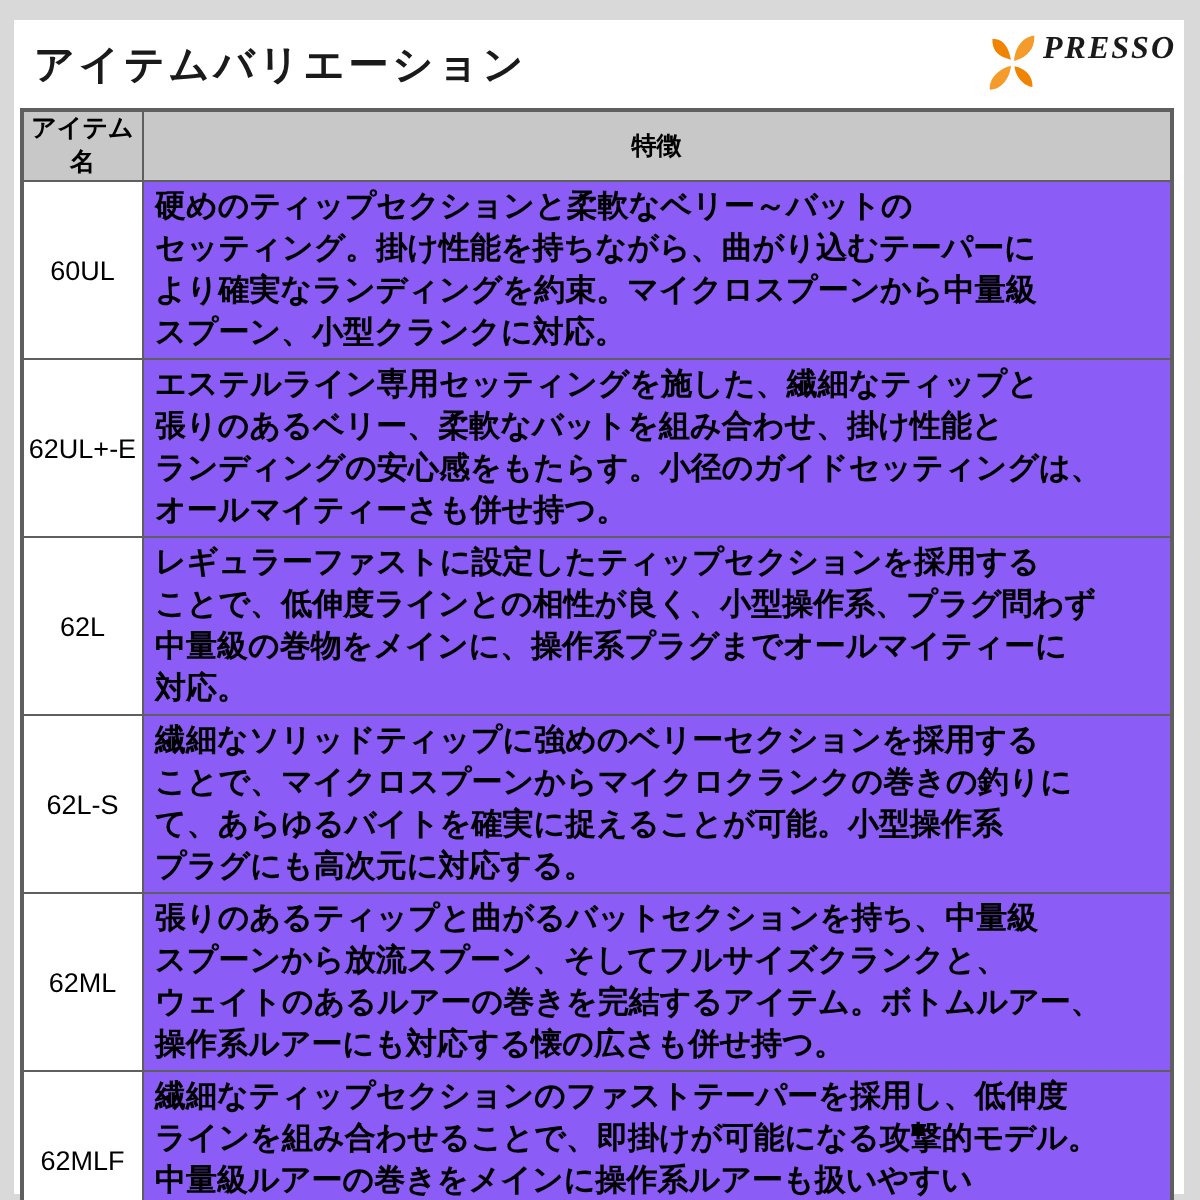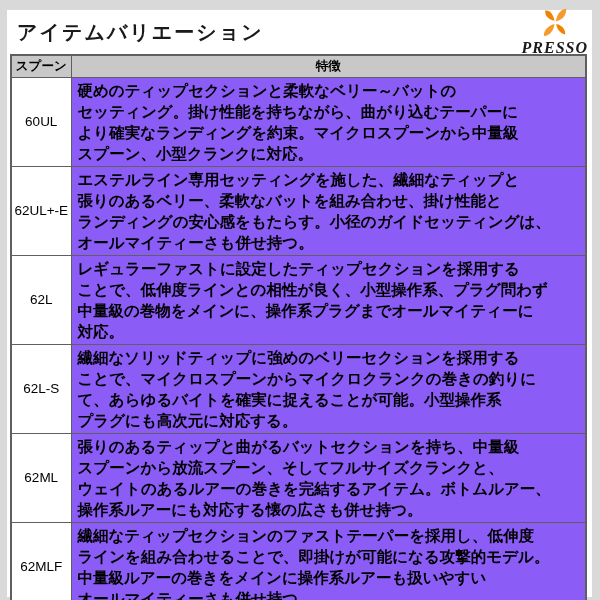--- a/index.html
+++ b/index.html
@@ -24,24 +24,23 @@
   }
   .page-title {
     font-size: 20px;
     font-weight: 700;
     letter-spacing: 2px;
     color: #1A1A1A;
     white-space: nowrap;
   }
   .brand {
     display: flex;
-    align-items: center;
+    align-items: flex-start;
     gap: 0;
     padding-right: 2px;
-    flex-direction: column;
   }
   .butterfly { width: 32px; height: 32px; display: inline-block; }
   .butterfly svg { width: 100%; height: 100%; display: block; }
   .brand-text {
     font-family: "Liberation Serif", "DejaVu Serif", serif;
     font-style: italic;
     font-weight: 600;
     font-size: 16px;
     letter-spacing: 1px;
     color: #1A1A1A;
@@ -109,21 +108,21 @@
     </div>
   </div>
 
   <table class="spec">
     <colgroup>
         <col class="c-item">
         <col class="c-feat">
       </colgroup>
     <thead>
       <tr>
-        <th>スプーン</th>
+        <th>アイテム名</th>
         <th>特徴</th>
       </tr>
     </thead>
     <tbody>
       <tr>
         <td class="item">60UL</td>
         <td class="feat">硬めのティップセクションと柔軟なベリー～バットの
 セッティング。掛け性能を持ちながら、曲がり込むテーパーに
 より確実なランディングを約束。マイクロスプーンから中量級
 スプーン、小型クランクに対応。</td>

